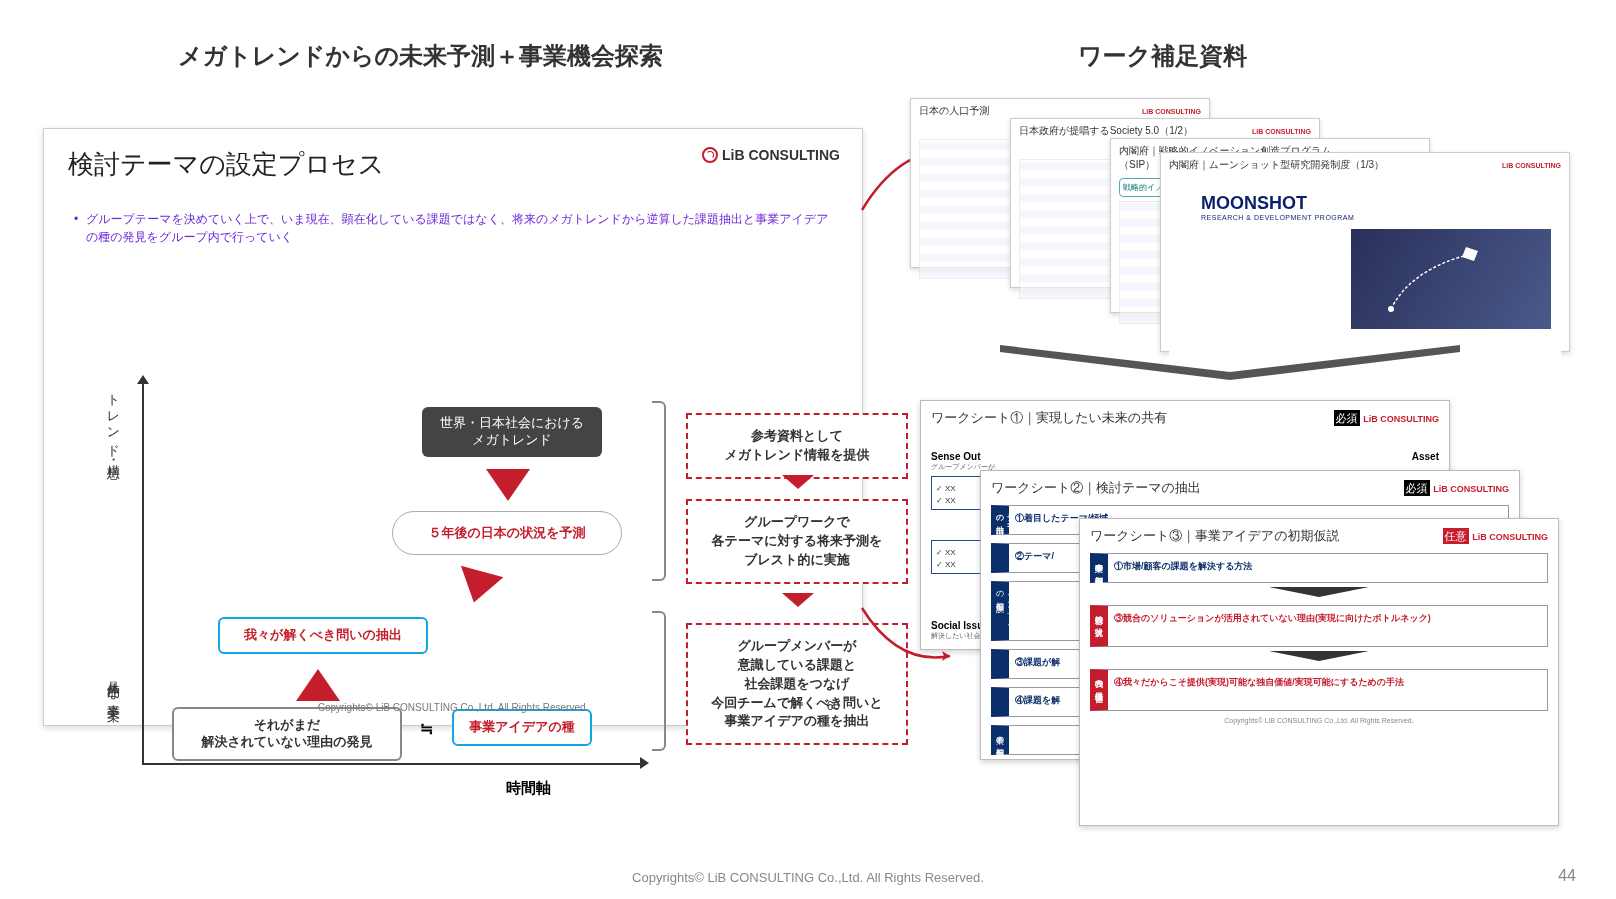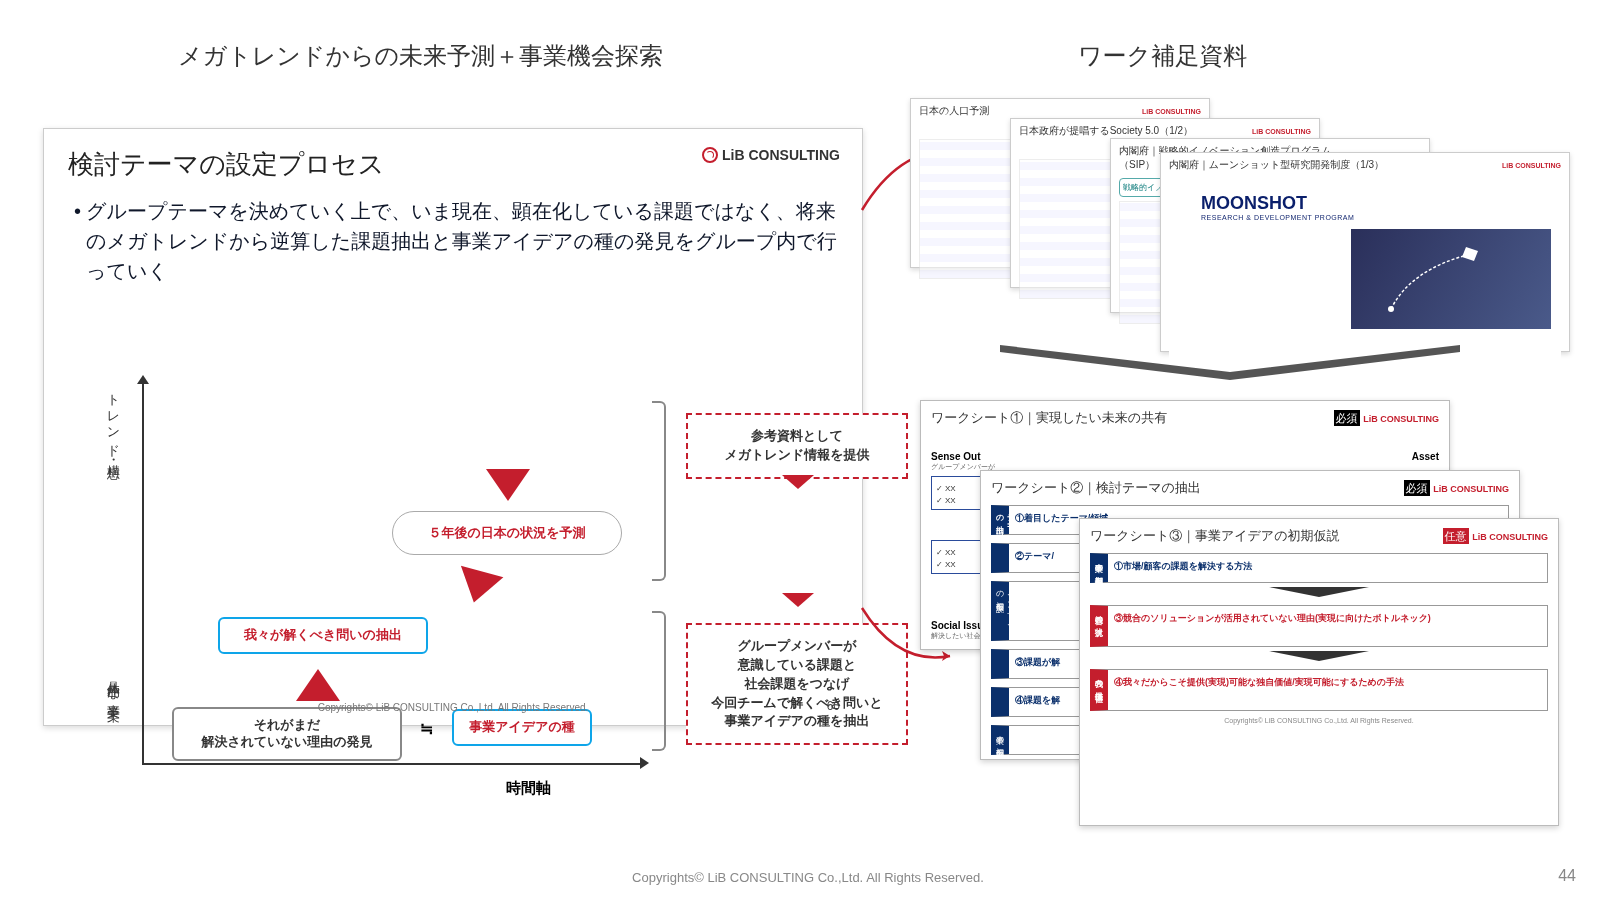--- a/index.html
+++ b/index.html
@@ -1,25 +1,25 @@
 <!DOCTYPE html>
 <html><head>
 <meta charset="utf-8">
 <style>
 *{margin:0;padding:0;box-sizing:border-box}
 body{width:1616px;height:899px;font-family:"Meiryo","Hiragino Sans",sans-serif;background:#fff;position:relative;overflow:hidden}
-.heading{position:absolute;font-size:24px;color:#333;font-weight:400}
+.heading{position:absolute;font-size:24px;color:#333;font-weight:700}
 .h-left{left:178px;top:40px}
 .h-right{left:1078px;top:40px}
 .main-slide{position:absolute;left:43px;top:128px;width:820px;height:598px;background:#fff;border:1px solid #ccc;box-shadow:0 2px 6px rgba(0,0,0,0.15);padding:18px 24px}
 .slide-title{font-size:26px;font-weight:500;color:#222}
 .logo{position:absolute;top:18px;right:22px;font-size:14px;font-weight:700;color:#333;display:flex;align-items:center;gap:4px}
 .logo-icon{display:inline-block;width:16px;height:16px;border:2px solid #c41e2d;border-radius:50%;position:relative}
 .logo-icon::after{content:"";position:absolute;inset:2px;border:1.5px solid #c41e2d;border-radius:50%;border-left-color:transparent;border-bottom-color:transparent}
-.bullet-text{font-size:20px;color:#0f172a;margin-top:14px;line-height:1.5;padding-left:18px;position:relative}
+.bullet-text{font-size:12px;color:#6d28d9;margin-top:28px;line-height:1.5;padding-left:18px;position:relative}
 .bullet-text::before{content:"•";position:absolute;left:6px}
 .diagram-area{position:absolute;left:62px;top:242px;width:760px;height:430px}
 .y-axis-label{position:absolute;left:-2px;top:14px;writing-mode:vertical-rl;font-size:13px;color:#333;letter-spacing:2px}
 .y-axis-label.low{top:300px}
 .axis-line{position:absolute;background:#333}
 .axis-y{left:36px;top:10px;width:1.5px;height:382px}
 .axis-x{left:36px;top:392px;height:1.5px;width:500px}
 .axis-arrow-y{position:absolute;left:31px;top:4px;width:0;height:0;border-left:6px solid transparent;border-right:6px solid transparent;border-bottom:9px solid #333}
 .axis-arrow-x{position:absolute;left:534px;top:386px;width:0;height:0;border-top:6px solid transparent;border-bottom:6px solid transparent;border-left:9px solid #333}
 .x-label{position:absolute;left:400px;top:408px;font-size:15px;font-weight:700}
@@ -104,34 +104,36 @@
     <div class="y-axis-label">トレンド・構想</div>
     <div class="y-axis-label low">具体的な事業案</div>
     <div class="axis-line axis-y"></div>
     <div class="axis-arrow-y"></div>
     <div class="axis-line axis-x"></div>
     <div class="axis-arrow-x"></div>
     <div class="x-label">時間軸</div>
 
     <div class="gray-diag"></div>
 
+    <div class="box box-dark">世界・日本社会における<br>メガトレンド</div>
     <div class="red-arrow-down ra1"></div>
     <div class="box box-cloud">５年後の日本の状況を予測</div>
     <div class="red-arrow-down ra2"></div>
     <div class="box box-red-line box-question">我々が解くべき問いの抽出</div>
     <div class="red-arrow-up ra3"></div>
     <div class="box box-gray">それがまだ<br>解決されていない理由の発見</div>
     <div class="approx">≒</div>
     <div class="box box-red-line box-seed">事業アイデアの種</div>
 
     <div class="bracket br1"></div>
     <div class="bracket br2"></div>
 
     <div class="dashed-box db1">参考資料として<br>メガトレンド情報を提供</div>
     <div class="ch-down ch1"></div>
+    <div class="dashed-box db2">グループワークで<br>各テーマに対する将来予測を<br>ブレスト的に実施</div>
     <div class="ch-down ch2"></div>
     <div class="dashed-box db3">グループメンバーが<br>意識している課題と<br>社会課題をつなげ<br>今回チームで解くべき問いと<br>事業アイデアの種を抽出</div>
   </div>
 
   <div class="footer-copy">Copyrights© LiB CONSULTING Co.,Ltd.  All Rights Reserved.</div>
   <div class="page-num">60</div>
 </div>
 
 <svg class="curve-arrow" style="left:858px;top:140px;width:100px;height:80px">
   <path d="M 4 70 Q 40 10 92 10" stroke="#c41e2d" stroke-width="2.5" fill="none"></path>

